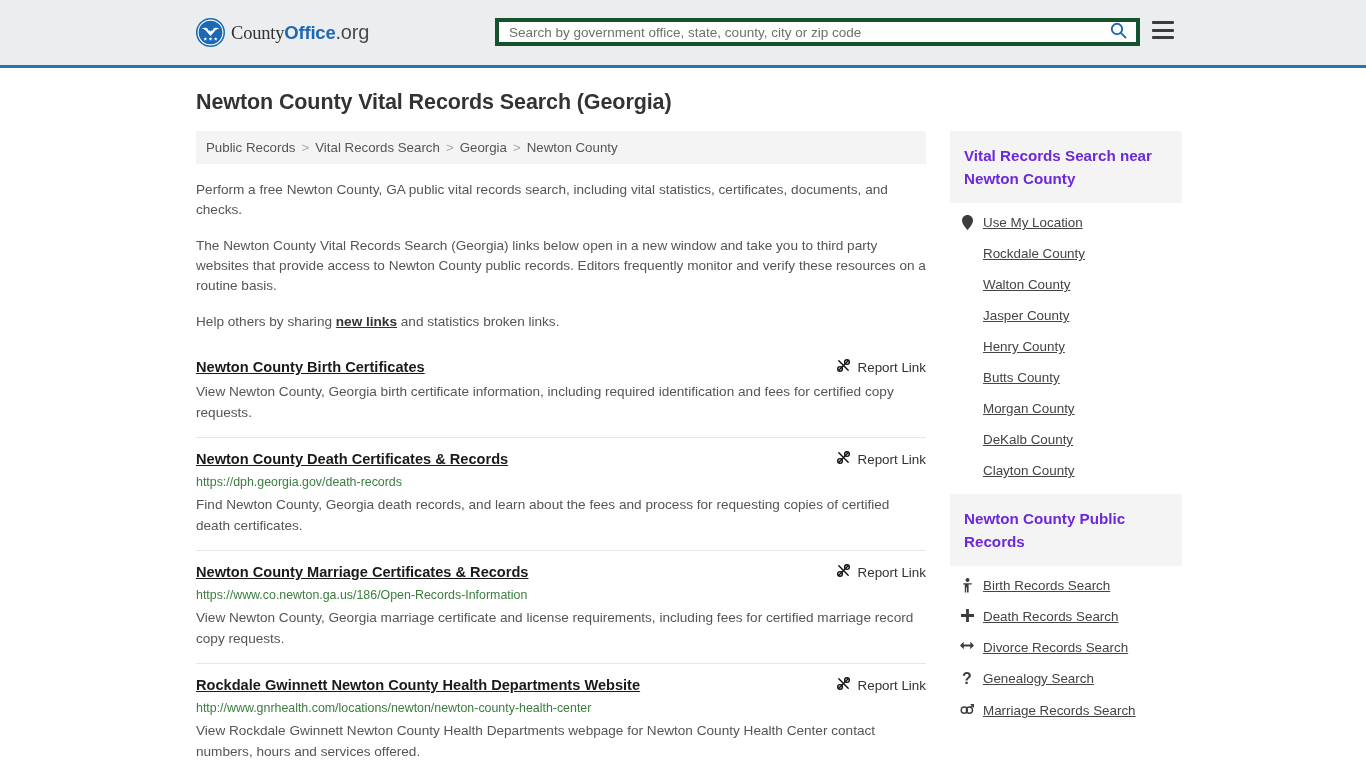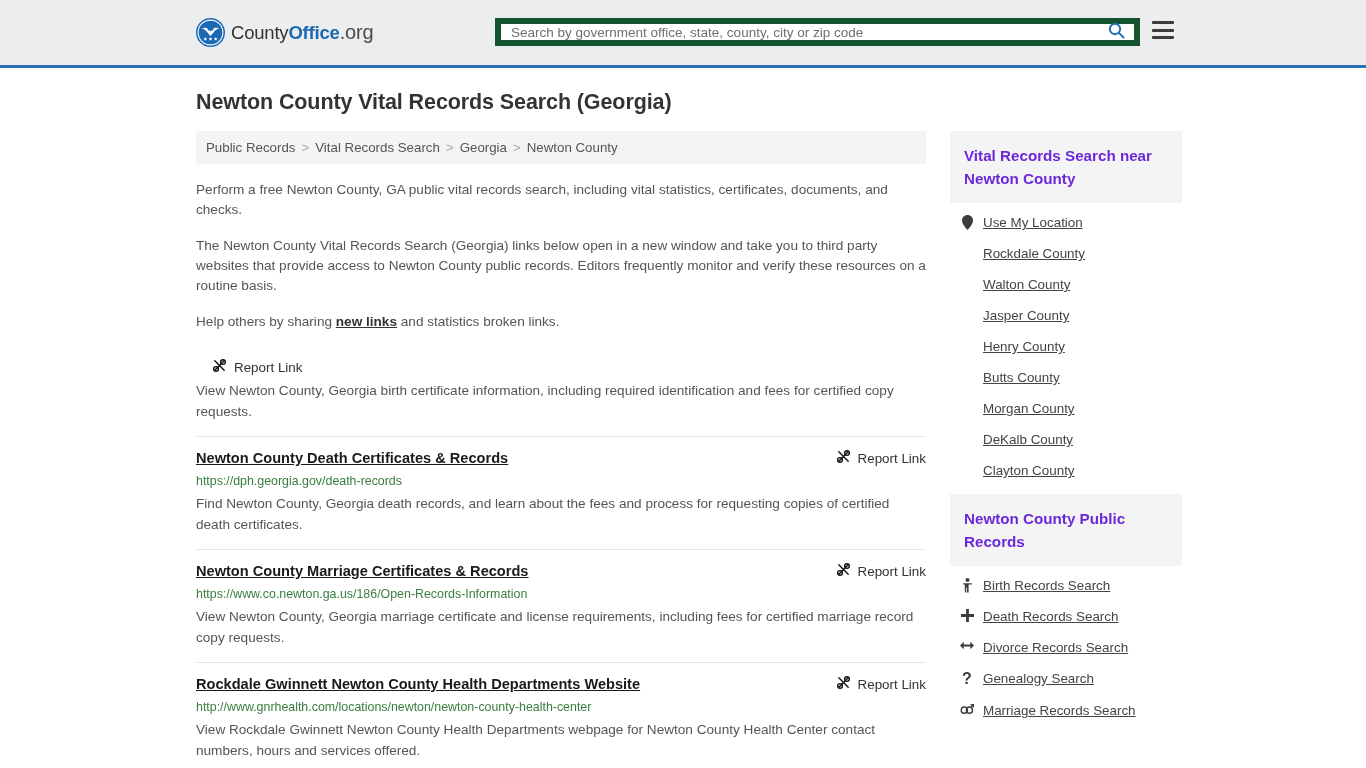--- a/index.html
+++ b/index.html
@@ -36,34 +36,34 @@
     height: 29px;
     flex: 0 0 29px;
     margin-right: 6px;
   }
   .brand-text {
     font-size: 18.5px;
     letter-spacing: -0.2px;
     white-space: nowrap;
     font-family: "Liberation Sans", sans-serif;
   }
-  .brand-county { color: #333333; font-weight: 400; }
+  .brand-county { color: #333333; font-weight: 400; font-family: Liberation Serif, serif; }
   .brand-office { color: #1b68b3; font-weight: 700; }
   .brand-org { color: #4a4a4a; font-weight: 400; font-size: 20px; }
 
   .search-wrap {
     position: absolute;
     left: 495px;
     top: 18px;
     width: 645px;
     height: 28px;
     display: flex;
     align-items: center;
     background: #ffffff;
-    border: 6px solid #14532d;
+    border: 4px solid #14532d;
   }
   .search-input {
     flex: 1 1 auto;
     border: 0;
     outline: 0;
     height: 100%;
     padding: 0 10px;
     font-size: 13.5px;
     color: #555;
     background: transparent;
@@ -295,20 +295,21 @@
       <div class="intro">
         <p>Perform a free Newton County, GA public vital records search, including vital statistics, certificates, documents, and checks.</p>
         <p>The Newton County Vital Records Search (Georgia) links below open in a new window and take you to third party websites that provide access to Newton County public records. Editors frequently monitor and verify these resources on a routine basis.</p>
         <p><span>Help others by sharing </span><a>new links</a><span> and statistics broken links.</span></p>
       </div>
 
       <div class="results">
 
         <div class="result">
           <div class="result-head">
+            <a class="result-title">Newton County Birth Certificates</a>
             <a class="report-link">
               <span>
                 <svg width="15" height="15" viewBox="0 0 16 16" aria-hidden="true">
                   <path d="M3 3 L13 13 M13 3 L3 13" stroke="#111" stroke-width="1.5" fill="none" stroke-linecap="round"></path>
                   <circle cx="4.3" cy="11.7" r="2.5" fill="none" stroke="#111" stroke-width="1.5"></circle>
                   <circle cx="11.7" cy="4.3" r="2.5" fill="none" stroke="#111" stroke-width="1.5"></circle>
                 </svg>
               </span>
               <span>Report Link</span>
             </a>

